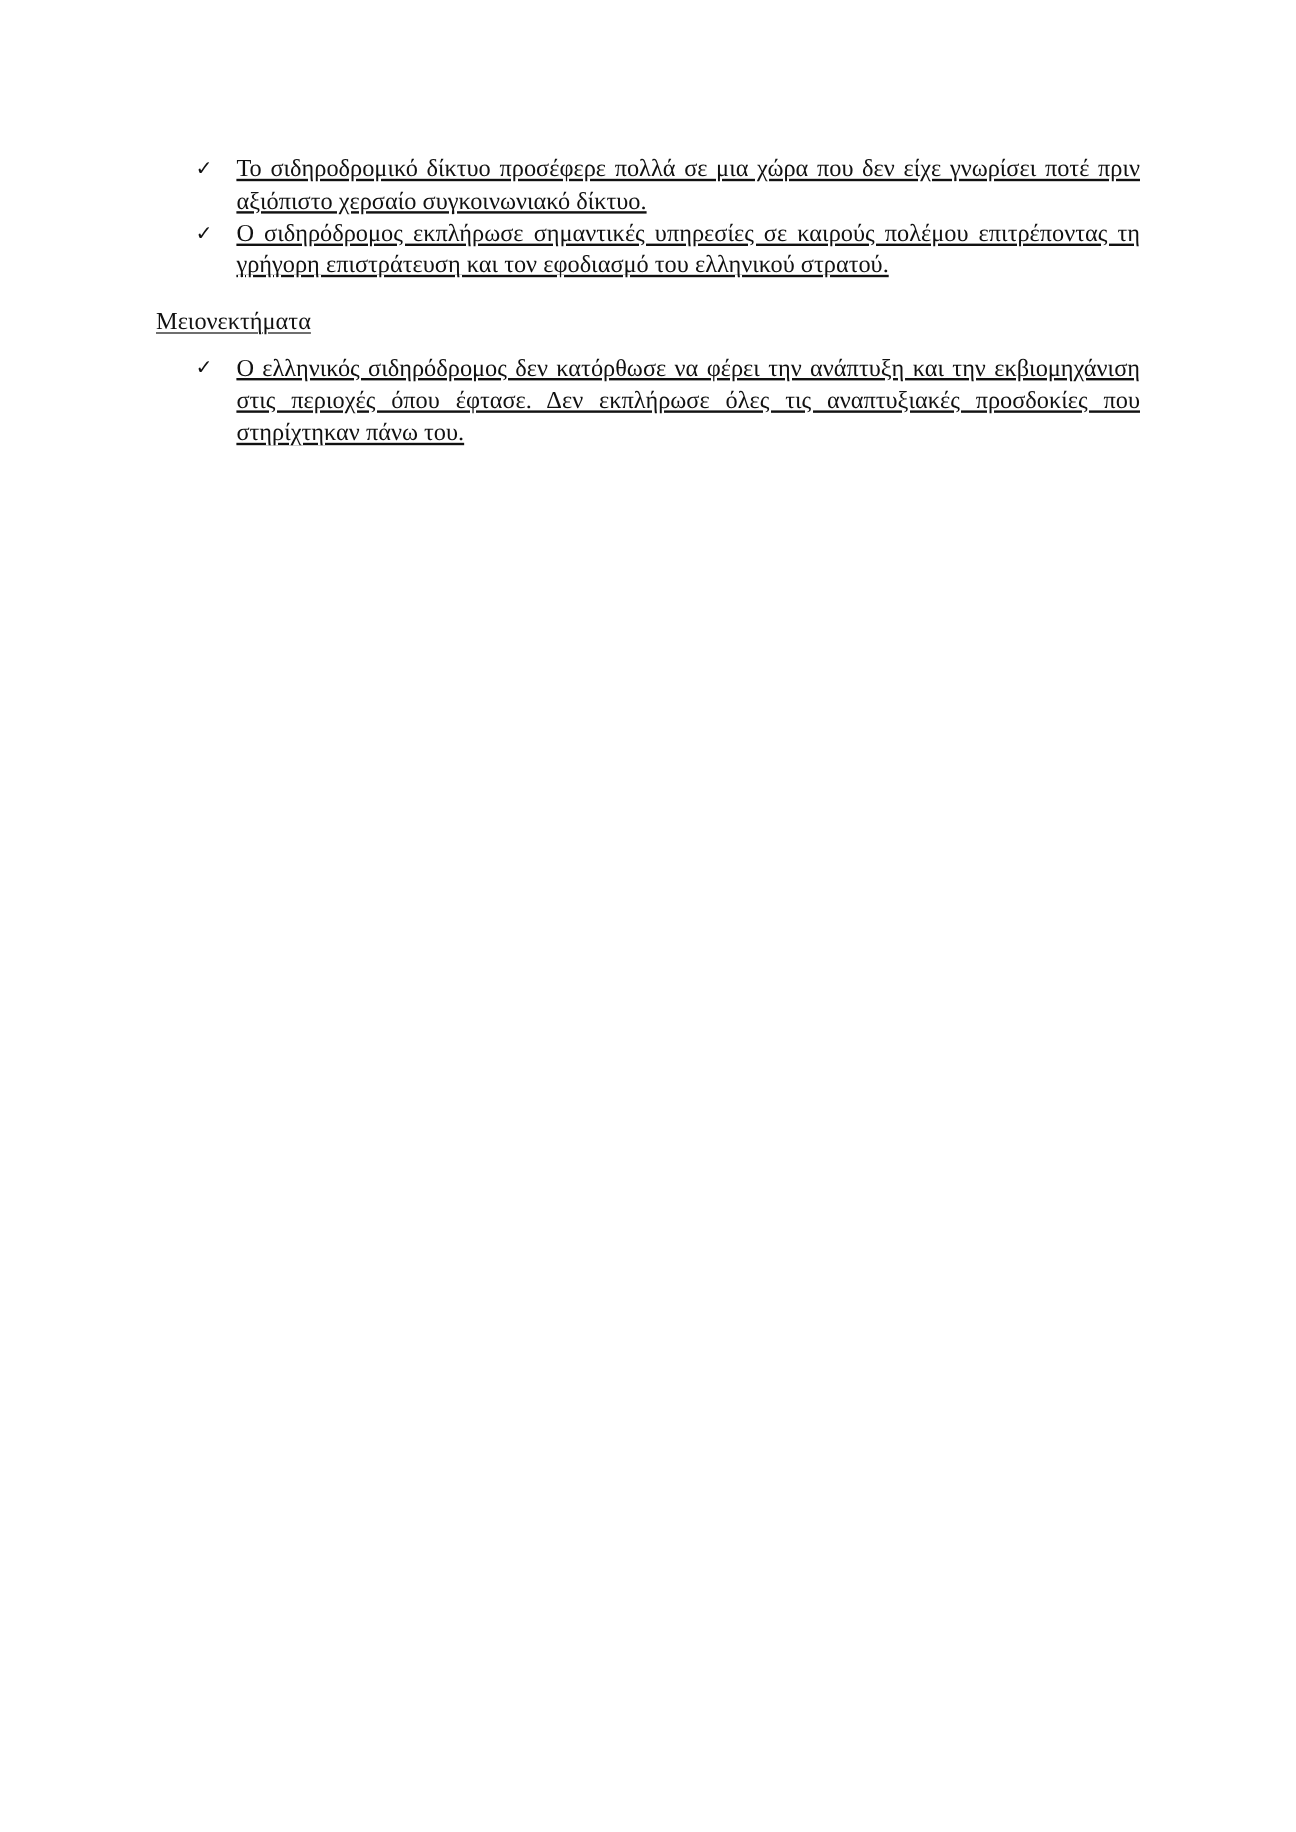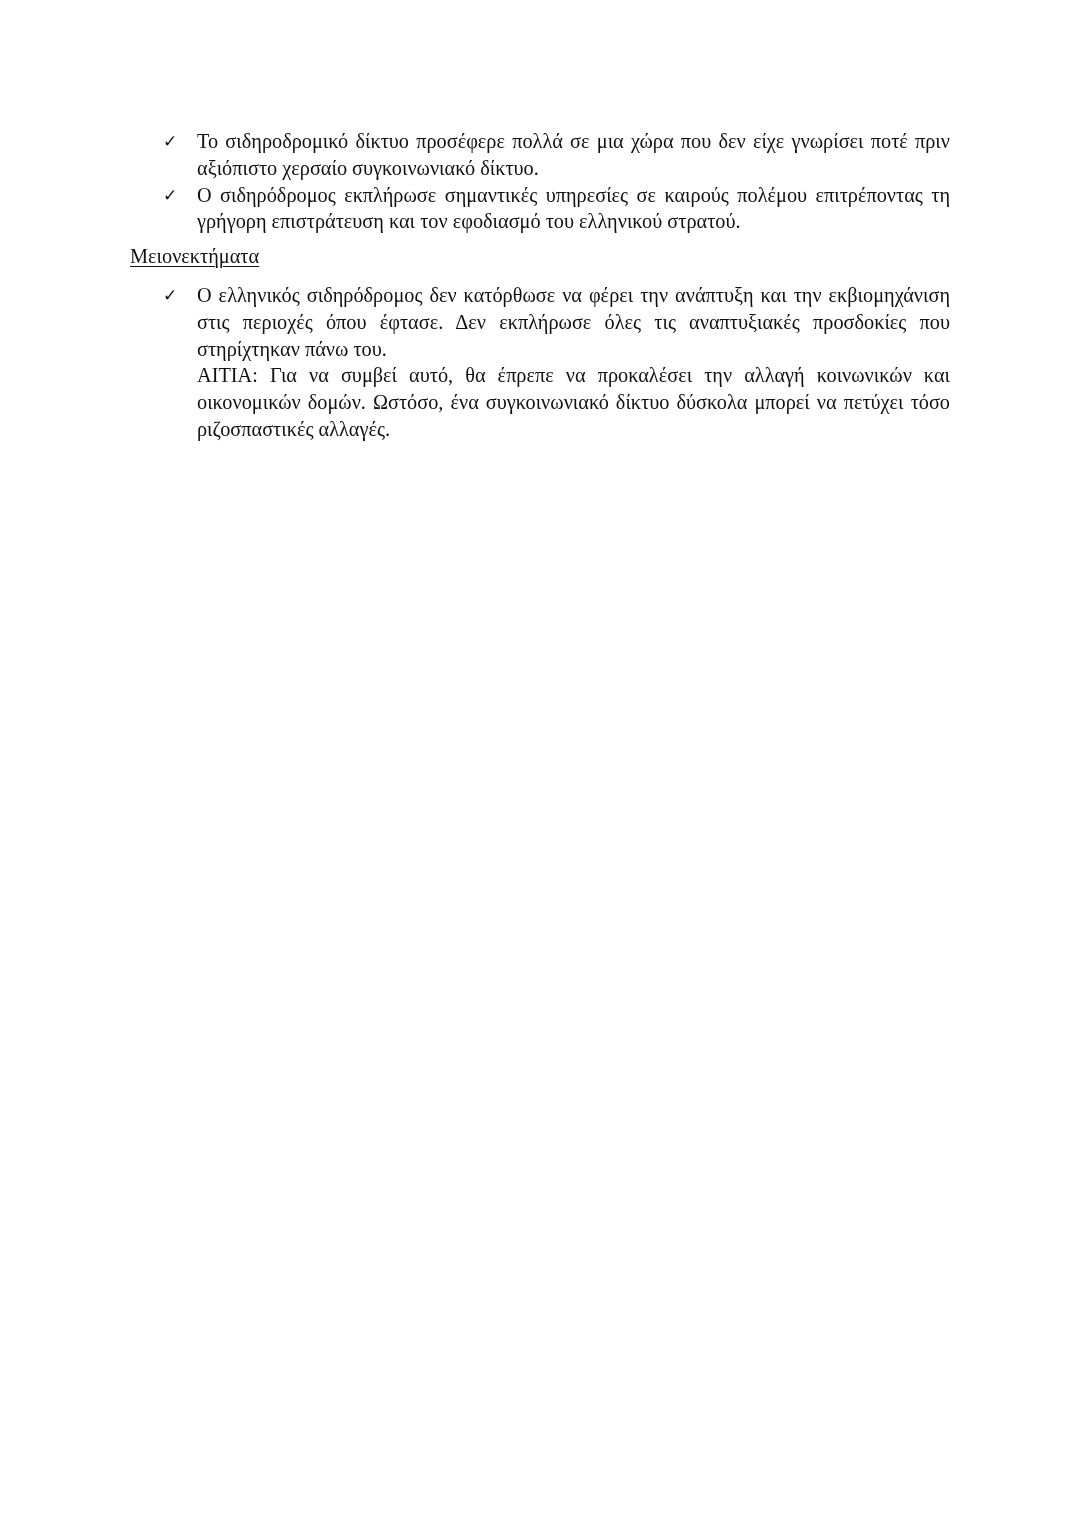--- a/index.html
+++ b/index.html
@@ -45,26 +45,27 @@
       position: absolute;
       left: 33px;
       top: 0;
       font-family: "DejaVu Sans", sans-serif;
       font-size: 17px;
       line-height: 26.8px;
     }
     .para {
       display: block;
       text-align: justify;
+      text-decoration: underline;
     }
     .para.last-line {
       text-align-last: left;
     }
     .heading {
-      margin: 8px 0 12px 0;
+      margin: 20px 0 12px 0;
       text-decoration: underline;
       text-underline-offset: 3px;
       text-decoration-thickness: 1px;
     }
     .sublist {
       margin-top: 0;
     }
   </style>
 </head>
 <body>
@@ -82,18 +83,17 @@
         <span class="para last-line">Ο σιδηρόδρομος εκπλήρωσε σημαντικές υπηρεσίες σε καιρούς πολέμου επιτρέποντας τη γρήγορη επιστράτευση και τον εφοδιασμό του ελληνικού στρατού.</span>
       </li>
     </ul>
 
     <div class="heading">Μειονεκτήματα</div>
 
     <ul class="checklist sublist">
       <li>
         <span class="check">✓</span>
         <span class="para last-line">Ο ελληνικός σιδηρόδρομος δεν κατόρθωσε να φέρει την ανάπτυξη και την εκβιομηχάνιση στις περιοχές όπου έφτασε. Δεν εκπλήρωσε όλες τις αναπτυξιακές προσδοκίες που στηρίχτηκαν πάνω του.</span>
-        <span class="para last-line">ΑΙΤΙΑ: Για να συμβεί αυτό, θα έπρεπε να προκαλέσει την αλλαγή κοινωνικών και οικονομικών δομών. Ωστόσο, ένα συγκοινωνιακό δίκτυο δύσκολα μπορεί να πετύχει τόσο ριζοσπαστικές αλλαγές.</span>
       </li>
     </ul>
 
   </div>
 </div>
 
 </body></html>

